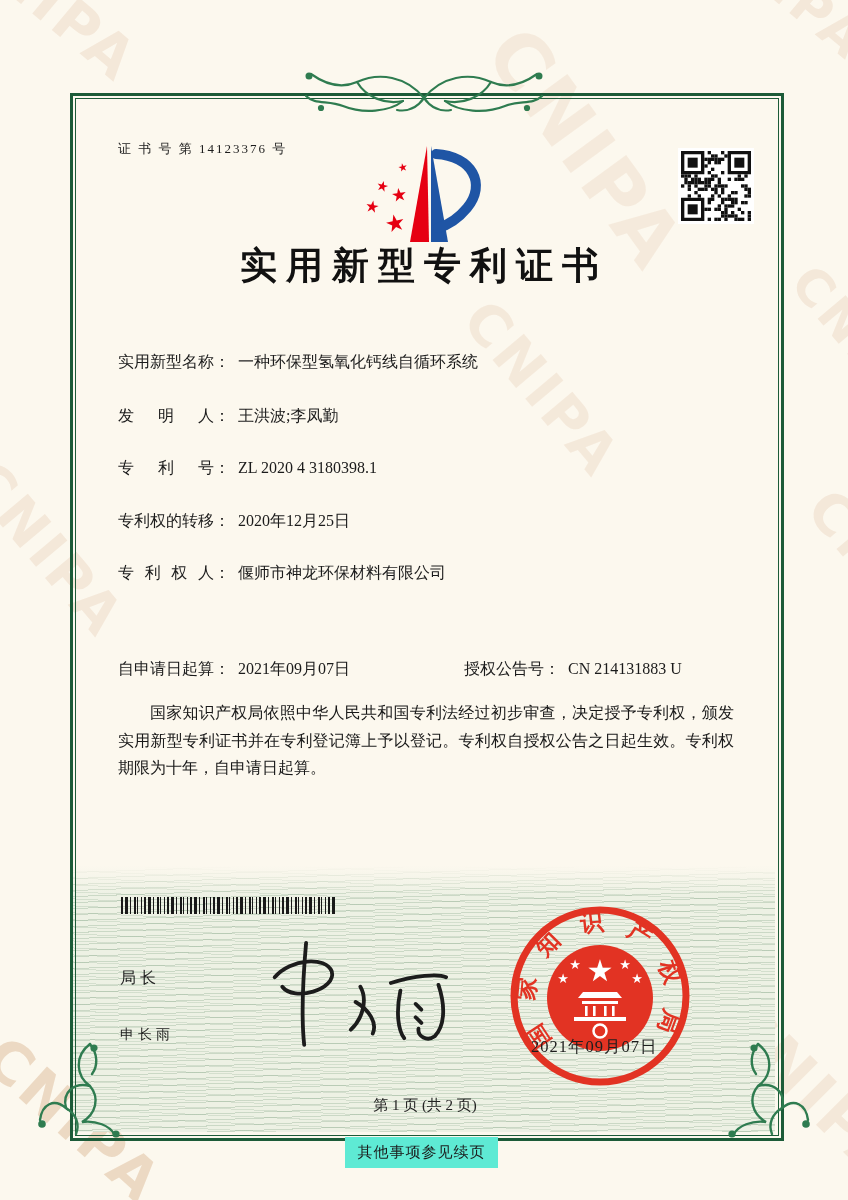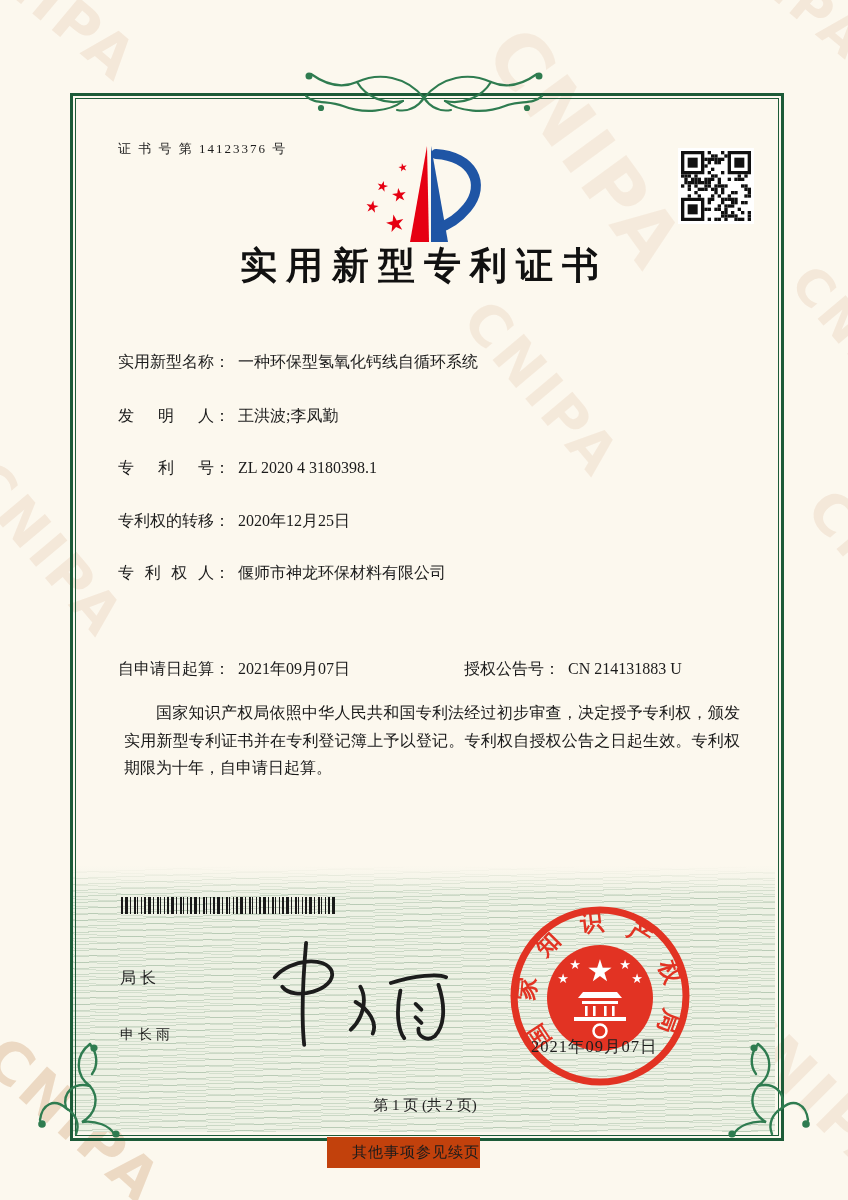--- a/index.html
+++ b/index.html
@@ -45,42 +45,42 @@
       padding:3px;z-index:5;}
   .title{position:absolute;left:0;width:848px;top:241px;text-align:center;font-size:37px;
          font-weight:bold;letter-spacing:9px;color:#111;z-index:5;}
   
   .row{position:absolute;left:118px;font-size:16px;z-index:5;white-space:nowrap;color:#1b1b1b;}
   .flabel{display:inline-block;width:96px;text-align:justify;text-align-last:justify;vertical-align:bottom;}
   .colon{display:inline-block;margin-right:8px;}
   .r1{top:352px}.r2{top:406px}.r3{top:458px}.r4{top:511px}.r5{top:563px}.r6{top:616px}.r7{top:659px}
   .pair2{position:absolute;left:314px;top:0;white-space:nowrap;margin-left:32px;}
   
-  .body-text{position:absolute;left:124px;top:699px;width:616px;font-size:16px;line-height:27.5px;
+  .body-text{position:absolute;left:118px;top:699px;width:616px;font-size:16px;line-height:27.5px;
              z-index:5;text-align:justify;color:#181818;}
   .body-text p{margin:0;text-indent:2em;}
   
   .barcode{position:absolute;left:121px;top:897px;width:216px;height:17px;z-index:5;
     background:repeating-linear-gradient(90deg,
       #191919 0 2px, rgba(0,0,0,0) 2px 4px,
       #191919 4px 7px, rgba(0,0,0,0) 7px 9px,
       #191919 9px 10px, rgba(0,0,0,0) 10px 13px,
       #191919 13px 15px, rgba(0,0,0,0) 15px 16px,
       #191919 16px 17px, rgba(0,0,0,0) 17px 20px,
       #191919 20px 21px, rgba(0,0,0,0) 21px 23px);}
   .sig-title{position:absolute;left:120px;top:968px;font-size:16px;letter-spacing:4px;z-index:5;}
   .sig-name{position:absolute;left:120px;top:1026px;font-size:14px;letter-spacing:4px;z-index:5;}
   .signature{position:absolute;left:248px;top:936px;z-index:6;}
   .seal{position:absolute;left:506px;top:902px;z-index:5;}
   .seal-date{position:absolute;left:531px;top:1036px;font-size:16.5px;z-index:6;color:#1d1d1d;
              letter-spacing:1px;white-space:nowrap;}
   .page-num{position:absolute;left:280px;width:290px;top:1096px;text-align:center;font-size:15px;
             z-index:5;color:#222;}
-  .cont-box{position:absolute;left:327px;top:1137px;width:153px;height:31px;background:#c2410c;
-            z-index:5;display:flex;align-items:center;justify-content:flex-end;}
+  .cont-box{position:absolute;left:345px;top:1137px;width:153px;height:31px;background:#5eead4;
+            z-index:5;display:flex;align-items:center;justify-content:center;}
   .cont-box span{font-size:15px;letter-spacing:1px;color:#1b1b1b;}
 </style>
 </head>
 <body>
 
 <div class="page">
 
   <div class="wm wm-tl">CNIPA</div>
   <div class="wm wm-tr">CNIPA</div>
   <div class="wm wm-c1">CNIPA</div>

